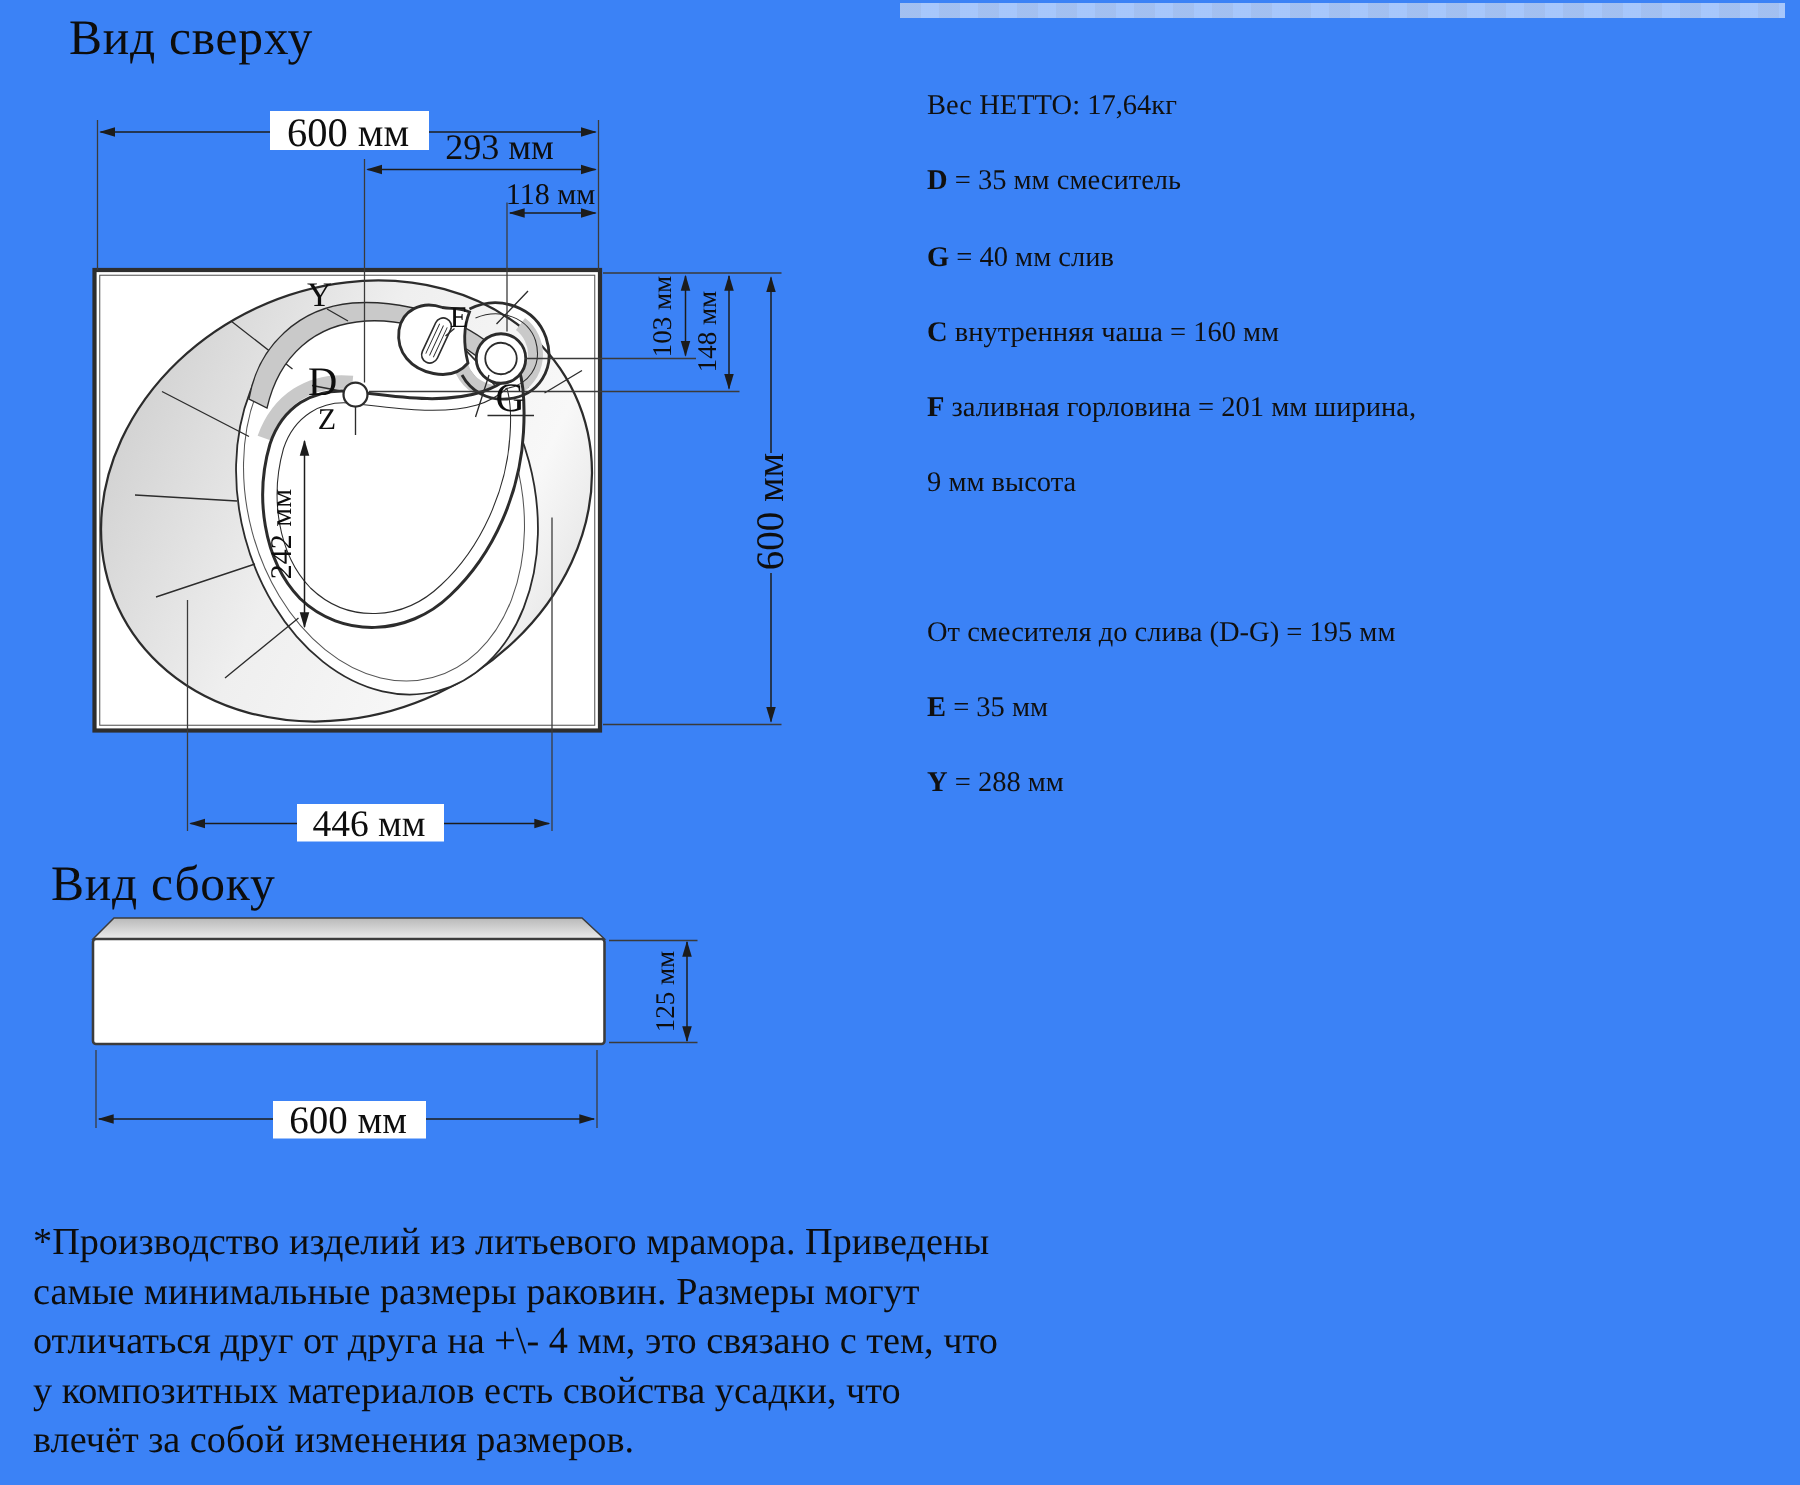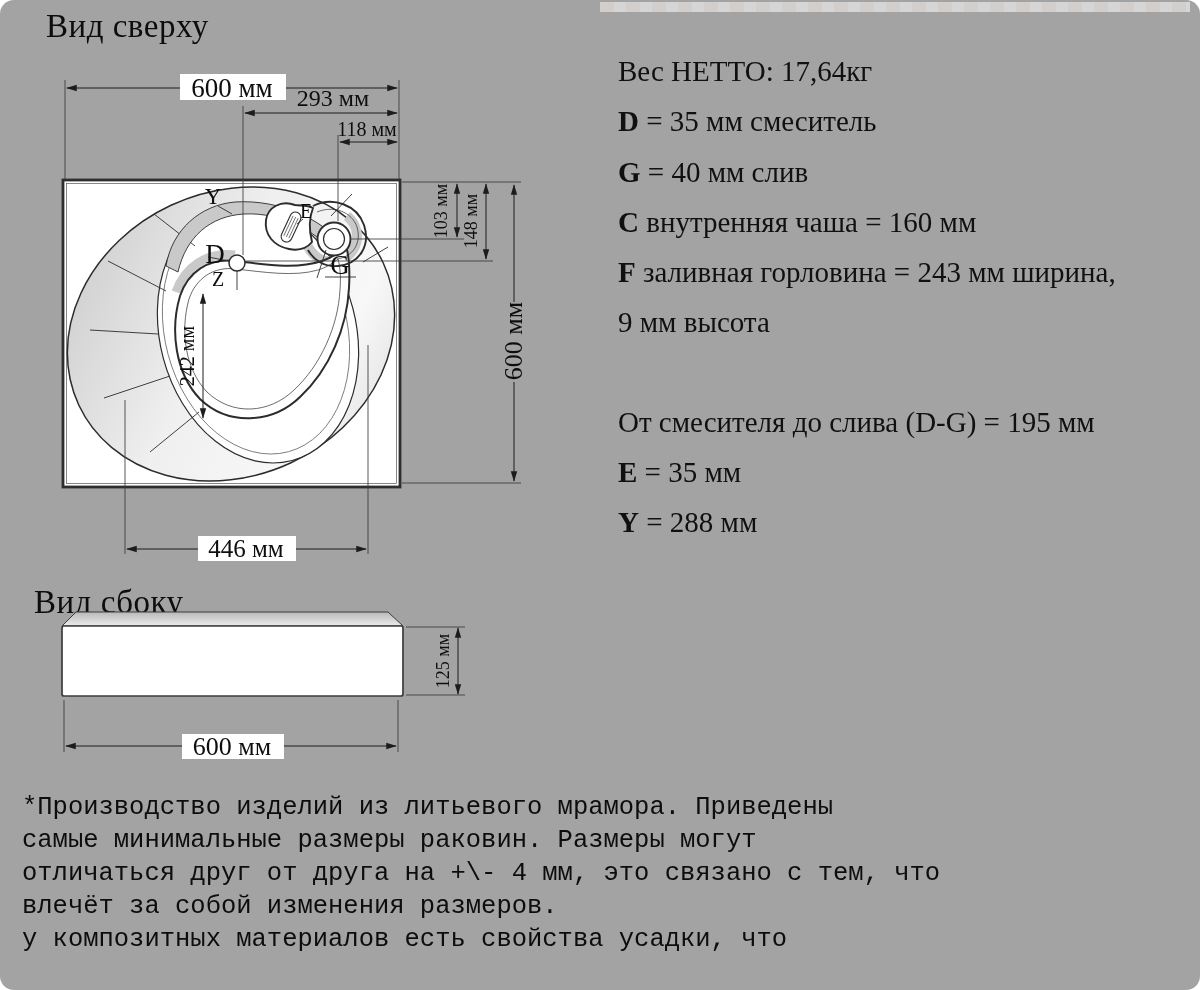--- a/index.html
+++ b/index.html
@@ -1,24 +1,24 @@
 <!DOCTYPE html>
 <html><head>
 <meta charset="utf-8">
 <style>
   html,body{margin:0;padding:0;background:#fff;}
-  #canvas{position:relative;width:1200px;height:990px;background:#a3a3a3;overflow:hidden;
-          font-family:"Liberation Serif","DejaVu Serif",serif;color:#111;border-radius:14px;}
+  #canvas{position:relative;width:1200px;height:990px;background:#3b82f6;overflow:hidden;
+          font-family:"Liberation Serif","DejaVu Serif",serif;color:#111;}
   .abs{position:absolute;}
   .view-title{font-size:33px;color:#0d0d0d;letter-spacing:.5px;}
   .specs{left:618px;top:46px;width:560px;}
-  .spec-line{font-size:29px;line-height:50.3px;white-space:nowrap;color:#101010;}
+  .spec-line{font-size:19px;line-height:50.3px;white-space:nowrap;color:#101010;}
   .spec-line .b{font-weight:bold;}
   .spec-gap{height:49px;}
-  .footnote{left:22px;top:792px;width:720px;font-family:Liberation Mono, monospace;}
+  .footnote{left:22px;top:812px;width:720px;}
   .footnote div{font-size:25.5px;line-height:32.9px;color:#0d0d0d;white-space:nowrap;}
   .faint-strip{left:600px;top:2px;width:590px;height:10px;
      background:repeating-linear-gradient(90deg,#f7f2ec 0 14px,#ffffff 14px 26px);opacity:.55;}
   svg text{font-family:"Liberation Serif","DejaVu Serif",serif;fill:#0e0e0e;}
 </style>
 </head>
 <body>
 
 <div id="canvas">
 
@@ -123,21 +123,21 @@
     <rect x="198" y="536" width="98" height="25" fill="#ffffff"></rect>
     <text x="246" y="557" font-size="25" text-anchor="middle">446 мм</text>
 
     <text x="213" y="204" font-size="23" text-anchor="middle">Y</text>
     <text x="306" y="218" font-size="20" text-anchor="middle">E</text>
     <text x="215" y="263" font-size="27" text-anchor="middle">D</text>
     <text x="218" y="286" font-size="20" text-anchor="middle">Z</text>
     <text x="340" y="274" font-size="27" text-anchor="middle">G</text>
   </svg>
 
-  <div class="abs view-title" style="left:34px;top:584px;">Вид сбоку</div>
+  <div class="abs view-title" style="left:34px;top:572px;">Вид сбоку</div>
 
   <svg class="abs" style="left:20px;top:580px;" width="520" height="200" viewBox="20 580 520 200">
     <g>
       <polygon points="76,612 388,612 403,626 62,626" fill="url(#gTopBand)" stroke="#3c3c3c" stroke-width="1"></polygon>
       <rect x="62" y="626" width="341" height="70" rx="2" fill="#ffffff" stroke="#3c3c3c" stroke-width="1.7"></rect>
     </g>
     <g stroke="#3a3a3a" stroke-width="0.85" fill="none">
       <path d="M406 627 L465 627 M406 695 L465 695 M64 700 L64 752 M398 700 L398 752"></path>
     </g>
     <g stroke="#1c1c1c" stroke-width="1" fill="none">
@@ -147,29 +147,29 @@
     <text transform="rotate(-90 449 661)" x="449" y="661" font-size="18" text-anchor="middle">125 мм</text>
     <rect x="182" y="734" width="102" height="25" fill="#ffffff"></rect>
     <text x="232" y="755" font-size="26" text-anchor="middle">600 мм</text>
   </svg>
 
   <div class="abs specs">
     <div class="spec-line"><span class="b"></span><span>Вес НЕТТО: 17,64кг</span></div>
     <div class="spec-line"><span class="b">D</span><span> = 35 мм смеситель</span></div>
     <div class="spec-line"><span class="b">G</span><span> = 40 мм слив</span></div>
     <div class="spec-line"><span class="b">C</span><span> внутренняя чаша = 160 мм</span></div>
-    <div class="spec-line"><span class="b">F</span><span> заливная горловина = 243 мм ширина,</span></div>
+    <div class="spec-line"><span class="b">F</span><span> заливная горловина = 201 мм ширина,</span></div>
     <div class="spec-line"><span class="b"></span><span>9 мм высота</span></div>
     <div class="spec-gap"></div>
     <div class="spec-line"><span class="b"></span><span>От смесителя до слива (D-G) = 195 мм</span></div>
     <div class="spec-line"><span class="b">E</span><span> = 35 мм</span></div>
     <div class="spec-line"><span class="b">Y</span><span> = 288 мм</span></div>
   </div>
 
   <div class="abs footnote">
     <div>*Производство изделий из литьевого мрамора. Приведены</div>
     <div>самые минимальные размеры раковин. Размеры могут</div>
     <div>отличаться друг от друга на +\- 4 мм, это связано с тем, что</div>
+    <div>у композитных материалов есть свойства усадки, что</div>
     <div>влечёт за собой изменения размеров.</div>
-    <div>у композитных материалов есть свойства усадки, что</div>
   </div>
 
 </div>
 
 </body></html>

